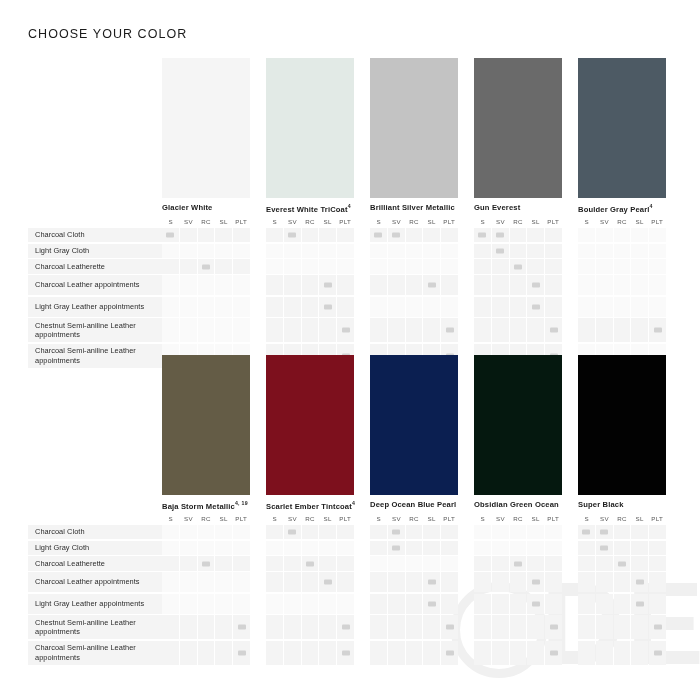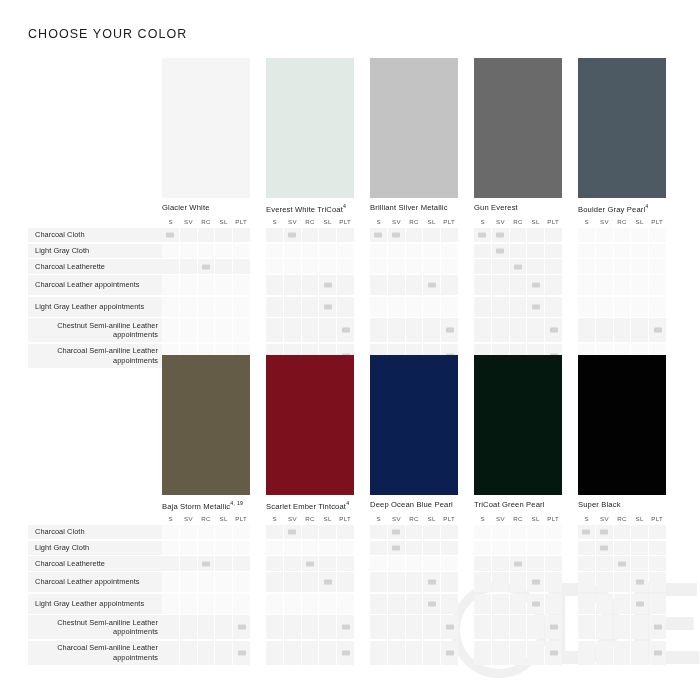--- a/index.html
+++ b/index.html
@@ -90,20 +90,21 @@
     width: 530px;
     display: flex;
   }
   .name-cell {
     width: 88px;
     margin-right: 16px;
     font-size: 7.6px;
     color: #1b1b1b;
     white-space: nowrap;
     letter-spacing: .15px;
+    font-weight: bold;
   }
   .name-cell sup {
     font-size: 5.2px;
     vertical-align: super;
     letter-spacing: .3px;
   }
 
   .trims-row {
     position: absolute;
     left: 162px;
@@ -145,21 +146,20 @@
     flex: 0 0 134px;
     background: #f4f4f4;
     font-size: 7.4px;
     color: #2b2b2b;
     line-height: 1.32;
     padding: 2.2px 4px 2.2px 7px;
     box-sizing: border-box;
     letter-spacing: .05px;
     display: flex;
     align-items: center;
-    text-align: right;
   }
 
   .cells {
     display: flex;
     flex: 1;
   }
   .cgroup {
     width: 88px;
     margin-right: 16px;
     display: flex;
@@ -599,21 +599,21 @@
             <div class="swatch" style="background: rgb(5, 24, 15);"></div>
           </div>
           <div class="swatch-cell">
             <div class="swatch" style="background: rgb(2, 2, 2);"></div>
           </div>
         </div>
       <div class="names-row" id="nm-1">
           <div class="name-cell">Baja Storm Metallic<sup>4, 19</sup></div>
           <div class="name-cell">Scarlet Ember Tintcoat<sup>4</sup></div>
           <div class="name-cell">Deep Ocean Blue Pearl</div>
-          <div class="name-cell">TriCoat Green Pearl</div>
+          <div class="name-cell">Obsidian Green Ocean</div>
           <div class="name-cell">Super Black</div>
         </div>
       <div class="trims-row" id="th-1">
           <div class="trim-group">
             <div class="trim-head">S</div>
             <div class="trim-head">SV</div>
             <div class="trim-head">RC</div>
             <div class="trim-head">SL</div>
             <div class="trim-head">PLT</div>
           </div>

